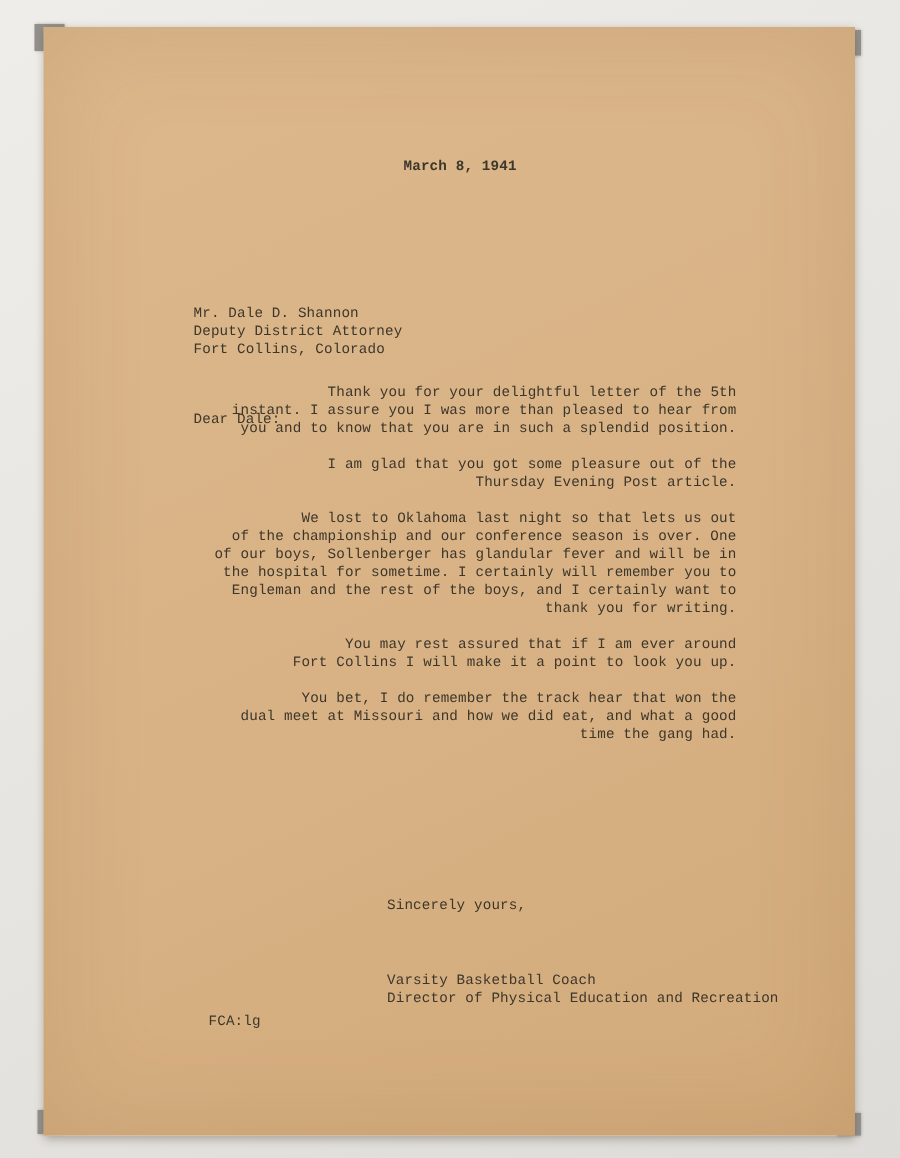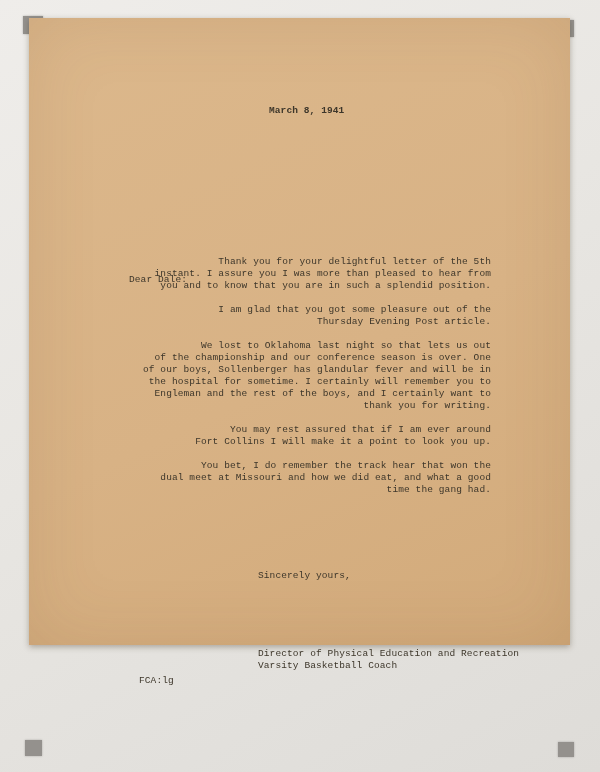--- a/index.html
+++ b/index.html
@@ -23,21 +23,21 @@
   .corner-tl { left: 23px; top: 16px;  width: 20px; height: 18px; }
   .corner-tr { left: 556px; top: 20px; width: 18px; height: 17px; }
   .corner-bl { left: 25px; top: 740px; width: 17px; height: 16px; }
   .corner-br { left: 558px; top: 742px; width: 16px; height: 15px; }
 
   .paper {
     position: absolute;
     left: 29px;
     top: 18px;
     width: 541px;
-    height: 627px;
+    height: 739px;
     z-index: 1;
     background: linear-gradient(155deg, #dcb88c 0%, #d8b285 55%, #d2aa7a 100%);
     box-shadow: 0 2px 6px rgba(60,45,25,0.35),
                 inset 0 0 70px rgba(120, 80, 40, 0.14);
     color: #3d362a;
     font-size: 9.5px;
     line-height: 12px;
     letter-spacing: 0.1px;
   }
 
@@ -67,21 +67,21 @@
   }
   .para {
     margin: 0 0 12px 0;
     white-space: pre-line;
     text-indent: 9ch;
     text-align: right;
   }
   .closing {
     position: absolute;
     left: 229px;
-    top: 552px;
+    top: 580px;
   }
   .sig-block {
     position: absolute;
     left: 229px;
     top: 630px;
   }
   .sig-block div { white-space: pre; }
   .reference {
     position: absolute;
     left: 110px;
@@ -93,20 +93,25 @@
 
 <div class="photo-corner corner-tl"></div>
 <div class="photo-corner corner-tr"></div>
 <div class="photo-corner corner-bl"></div>
 <div class="photo-corner corner-br"></div>
 
 <div class="paper">
 
   <div class="date">March 8, 1941</div>
 
+  <div class="address">
+    <div>Mr. Dale D. Shannon</div>
+    <div>Deputy District Attorney</div>
+    <div>Fort Collins, Colorado</div>
+  </div>
 
   <div class="salutation">Dear Dale:</div>
 
   <div class="body-block">
     <p class="para">Thank you for your delightful letter of the 5th
 instant. I assure you I was more than pleased to hear from
 you and to know that you are in such a splendid position.</p>
     <p class="para">I am glad that you got some pleasure out of the
 Thursday Evening Post article.</p>
     <p class="para">We lost to Oklahoma last night so that lets us out
@@ -118,19 +123,19 @@
     <p class="para">You may rest assured that if I am ever around
 Fort Collins I will make it a point to look you up.</p>
     <p class="para">You bet, I do remember the track hear that won the
 dual meet at Missouri and how we did eat, and what a good
 time the gang had.</p>
   </div>
 
   <div class="closing">Sincerely yours,</div>
 
   <div class="sig-block">
+    <div>Varsity Basketball Coach</div>
     <div>Director of Physical Education and Recreation</div>
-    <div>Varsity Basketball Coach</div>
   </div>
 
   <div class="reference">FCA:lg</div>
 
 </div>
 
 </body></html>

